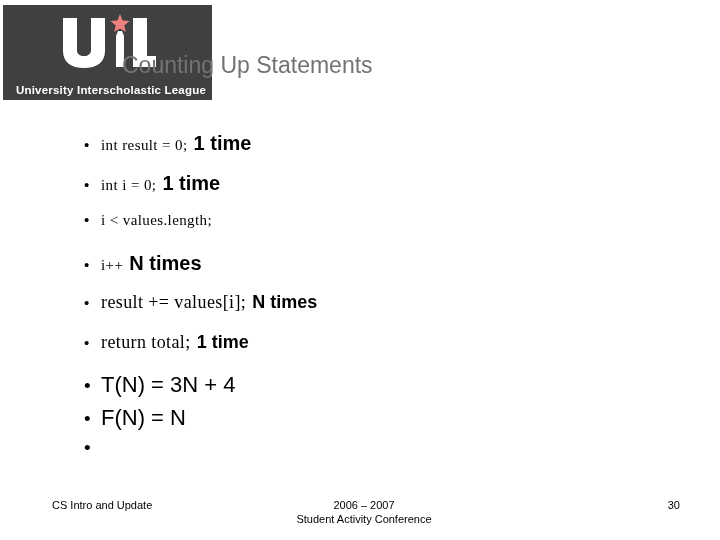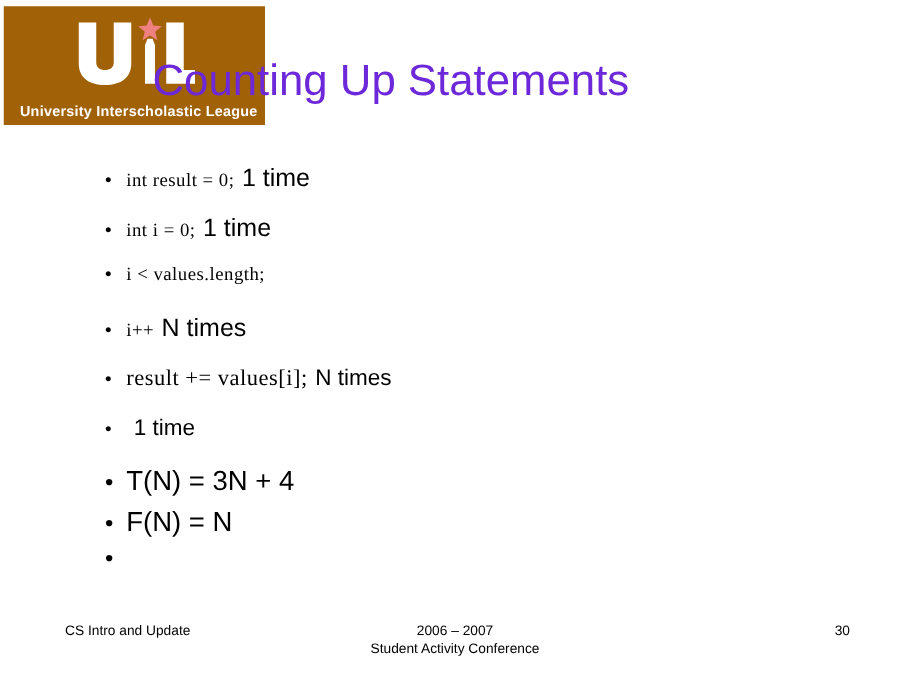--- a/index.html
+++ b/index.html
@@ -16,21 +16,21 @@
     color: #000000;
   }
 
   
   .logo-box {
     position: absolute;
     left: 3px;
     top: 5px;
     width: 209px;
     height: 95px;
-    background: #a16207;
+    background: #404040;
   }
   .logo-mark {
     position: absolute;
     left: 58px;
     top: 9px;
     width: 96px;
     height: 58px;
   }
   .logo-mark svg { display: block; }
   .logo-caption {
@@ -46,25 +46,25 @@
     letter-spacing: 0.2px;
     white-space: nowrap;
     line-height: 13px;
   }
 
   
   .slide-title {
     position: absolute;
     left: 122px;
     top: 44px;
-    font-size: 35px;
+    font-size: 23px;
     line-height: 42px;
     font-weight: normal;
     white-space: nowrap;
-    color: #6d28d9;
+    color: #737373;
   }
 
   
   .bullets {
     position: absolute;
     left: 84px;
     top: 132px;
     width: 600px;
   }
   .bullet-row {
@@ -91,20 +91,21 @@
     white-space: pre;
   }
   .code-part.small {
     font-size: 18px;
   }
   .note-part {
     font-family: "Liberation Sans", sans-serif;
     font-size: 20px;
     white-space: pre;
     padding-left: 6px;
+    font-weight: bold;
   }
   .note-part.small { font-size: 18px; }
 
   .plain-part {
     font-family: "Liberation Sans", sans-serif;
     font-size: 22px;
     white-space: pre;
     text-align: center;
   }
 
@@ -185,20 +186,21 @@
   </div>
 
   <div class="bullet-row">
     <span class="bullet-dot">•</span>
     <span class="code-part small">result += values[i];</span>
     <span class="note-part small">N times</span>
   </div>
 
   <div class="bullet-row">
     <span class="bullet-dot">•</span>
+    <span class="code-part small">return total;</span>
     <span class="note-part small">1 time</span>
   </div>
 
   <div class="bullet-row compact">
     <span class="bullet-dot big">•</span>
     <span class="plain-part">T(N) = 3N + 4</span>
   </div>
 
   <div class="bullet-row compact">
     <span class="bullet-dot big">•</span>

